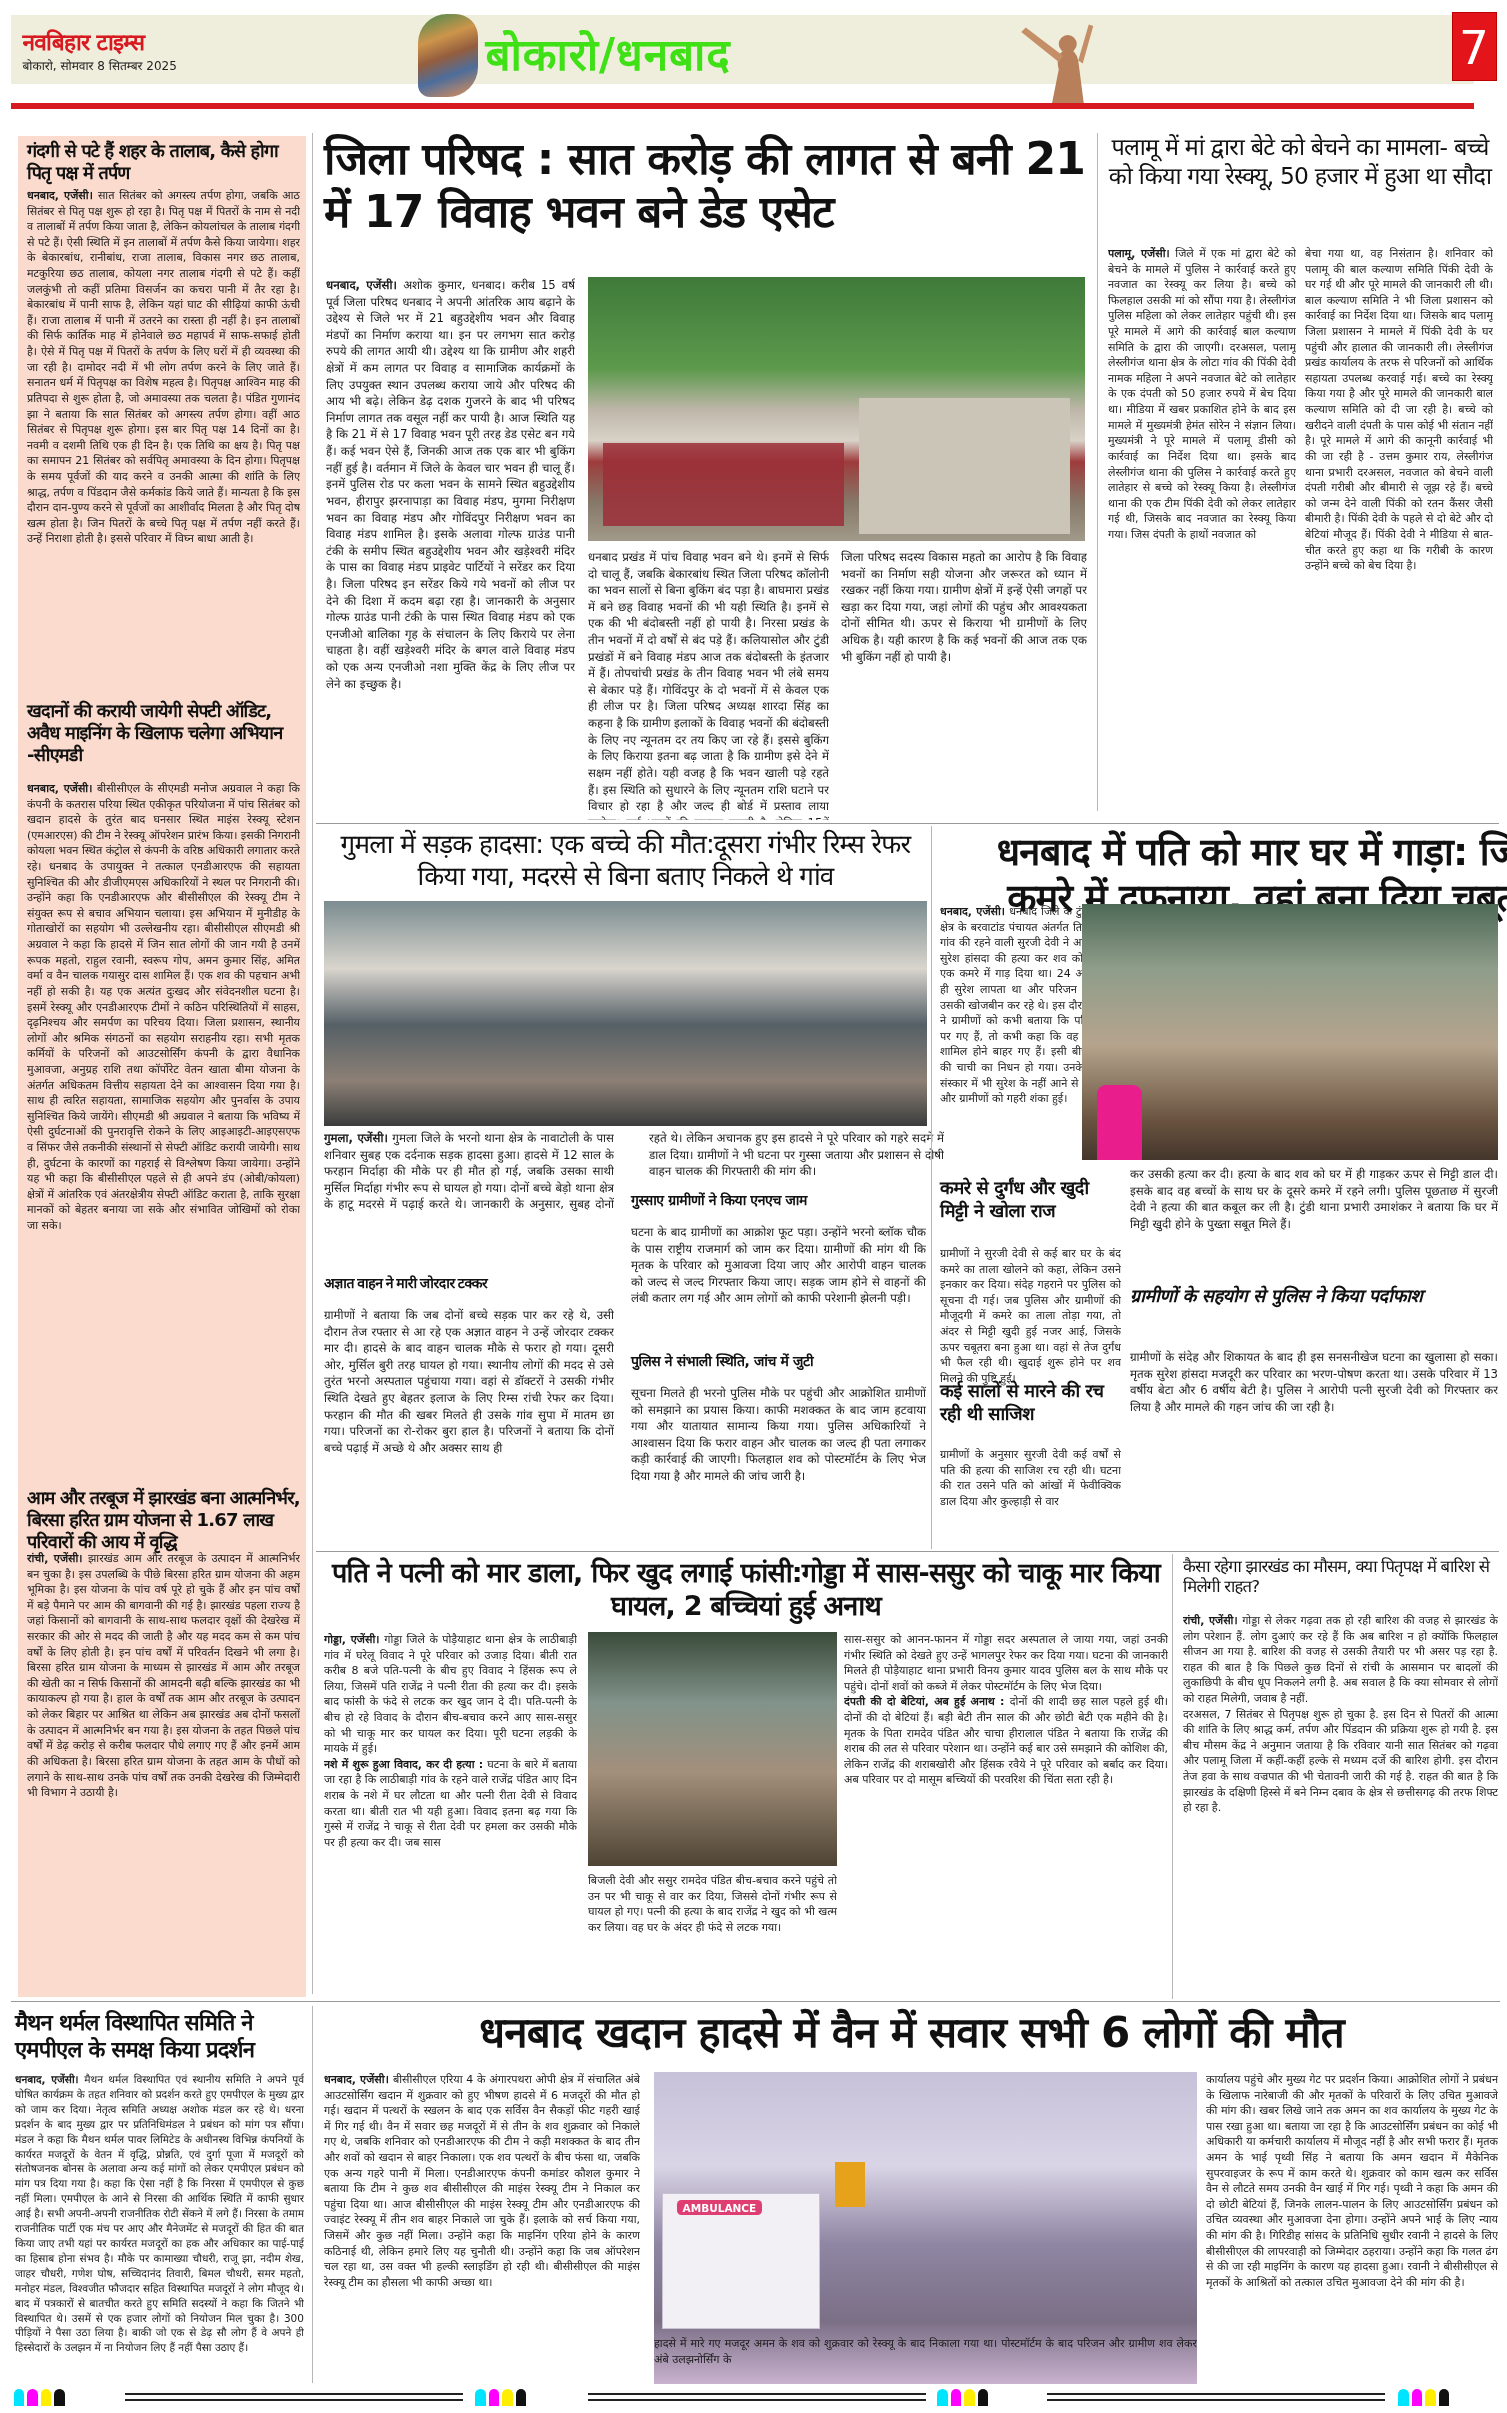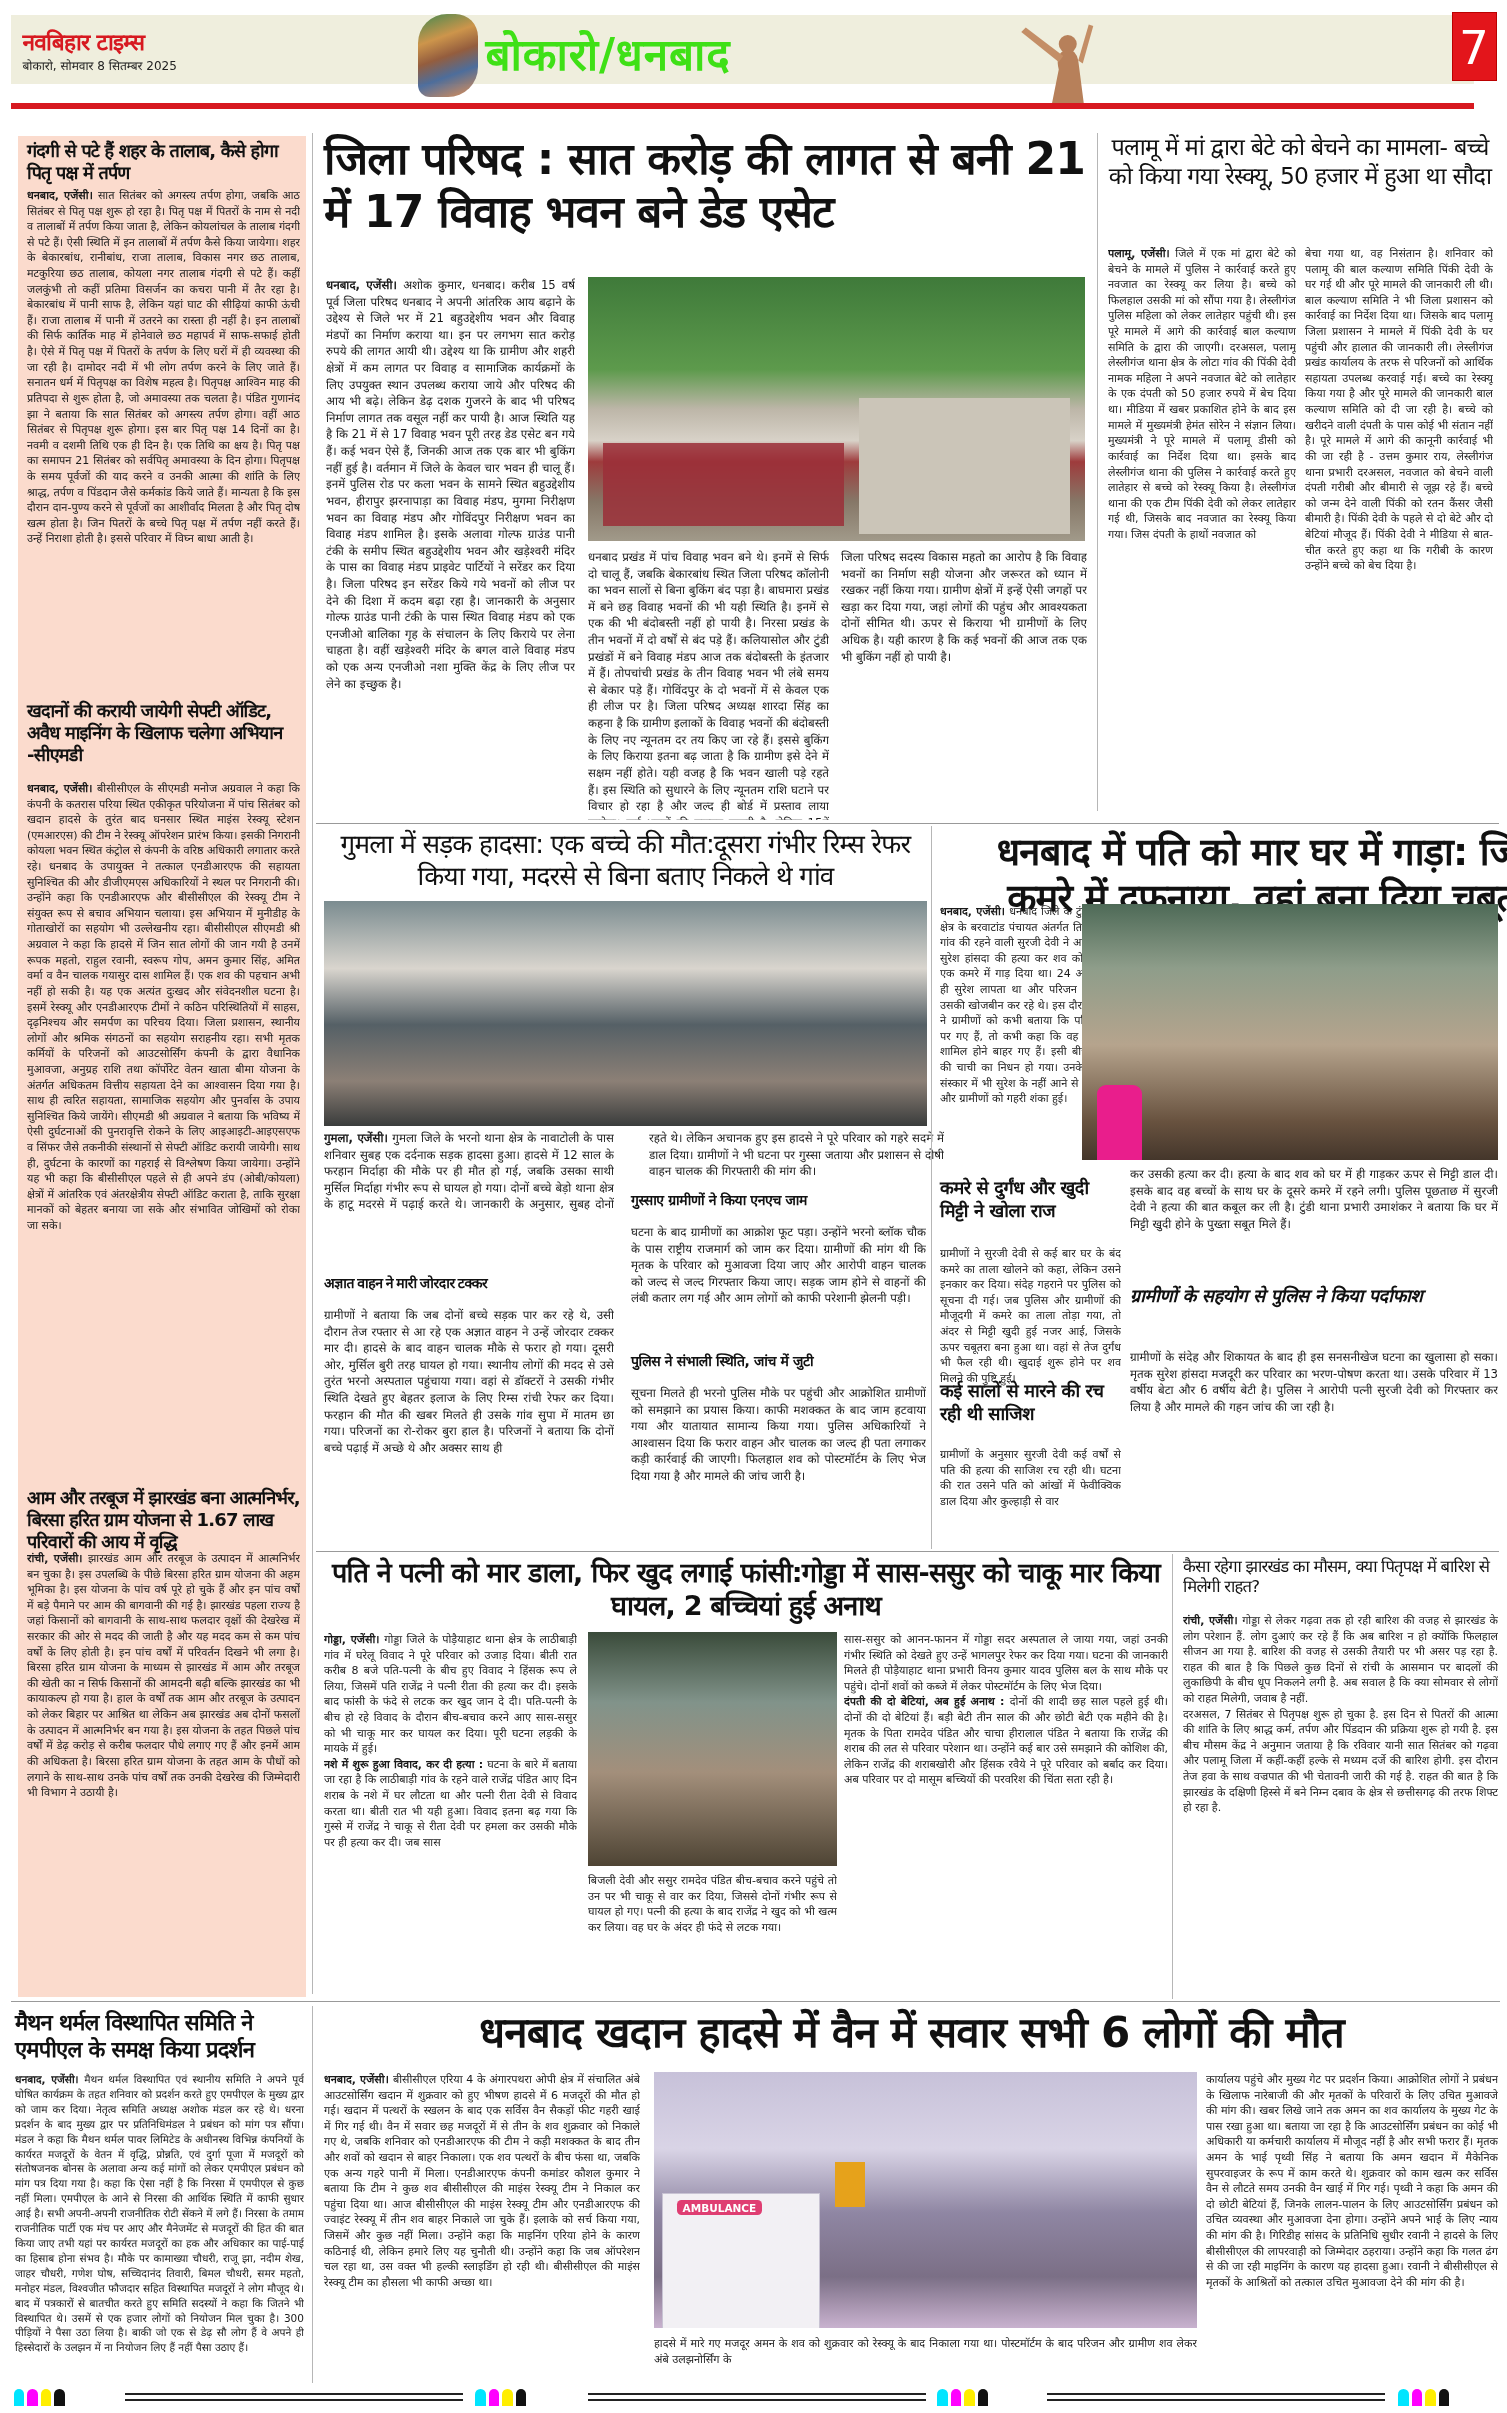--- a/index.html
+++ b/index.html
@@ -165,21 +165,21 @@
   <span>मैथन थर्मल विस्थापित एवं स्थानीय समिति ने अपने पूर्व घोषित कार्यक्रम के तहत शनिवार को प्रदर्शन करते हुए एमपीएल के मुख्य द्वार को जाम कर दिया। नेतृत्व समिति अध्यक्ष अशोक मंडल कर रहे थे। धरना प्रदर्शन के बाद मुख्य द्वार पर प्रतिनिधिमंडल ने प्रबंधन को मांग पत्र सौंपा। मंडल ने कहा कि मैथन थर्मल पावर लिमिटेड के अधीनस्थ विभिन्न कंपनियों के कार्यरत मजदूरों के वेतन में वृद्धि, प्रोन्नति, एवं दुर्गा पूजा में मजदूरों को संतोषजनक बोनस के अलावा अन्य कई मांगों को लेकर एमपीएल प्रबंधन को मांग पत्र दिया गया है। कहा कि ऐसा नहीं है कि निरसा में एमपीएल से कुछ नहीं मिला। एमपीएल के आने से निरसा की आर्थिक स्थिति में काफी सुधार आई है। सभी अपनी-अपनी राजनीतिक रोटी सेंकने में लगे हैं। निरसा के तमाम राजनीतिक पार्टी एक मंच पर आए और मैनेजमेंट से मजदूरों की हित की बात किया जाए तभी यहां पर कार्यरत मजदूरों का हक और अधिकार का पाई-पाई का हिसाब होना संभव है। मौके पर कामाख्या चौधरी, राजू झा, नदीम शेख, जाहर चौधरी, गणेश घोष, सच्चिदानंद तिवारी, बिमल चौधरी, समर महतो, मनोहर मंडल, विश्वजीत फौजदार सहित विस्थापित मजदूरों ने लोग मौजूद थे। बाद में पत्रकारों से बातचीत करते हुए समिति सदस्यों ने कहा कि जितने भी विस्थापित थे। उसमें से एक हजार लोगों को नियोजन मिल चुका है। 300 पीड़ियों ने पैसा उठा लिया है। बाकी जो एक से डेढ़ सौ लोग हैं वे अपने ही हिस्सेदारों के उलझन में ना नियोजन लिए हैं नहीं पैसा उठाए हैं।</span>
 </div>
 
 <div class="col-div" style="left:312px;top:2006px;height:377px;"></div>
 
 <div class="head" style="left:324px;top:2007px;width:1175px;font-size:42px;text-align:center;">धनबाद खदान हादसे में वैन में सवार सभी 6 लोगों की मौत</div>
 <div class="body" style="left:324px;top:2072px;width:316px;height:301px;font-size:11px;">
   <b>धनबाद, एजेंसी। </b>
   <span>बीसीसीएल एरिया 4 के अंगारपथरा ओपी क्षेत्र में संचालित अंबे आउटसोर्सिंग खदान में शुक्रवार को हुए भीषण हादसे में 6 मजदूरों की मौत हो गई। खदान में पत्थरों के स्खलन के बाद एक सर्विस वैन सैकड़ों फीट गहरी खाई में गिर गई थी। वैन में सवार छह मजदूरों में से तीन के शव शुक्रवार को निकाले गए थे, जबकि शनिवार को एनडीआरएफ की टीम ने कड़ी मशक्कत के बाद तीन और शवों को खदान से बाहर निकाला। एक शव पत्थरों के बीच फंसा था, जबकि एक अन्य गहरे पानी में मिला। एनडीआरएफ कंपनी कमांडर कौशल कुमार ने बताया कि टीम ने कुछ शव बीसीसीएल की माइंस रेस्क्यू टीम ने निकाल कर पहुंचा दिया था। आज बीसीसीएल की माइंस रेस्क्यू टीम और एनडीआरएफ की ज्वाइंट रेस्क्यू में तीन शव बाहर निकाले जा चुके हैं। इलाके को सर्च किया गया, जिसमें और कुछ नहीं मिला। उन्होंने कहा कि माइनिंग एरिया होने के कारण कठिनाई थी, लेकिन हमारे लिए यह चुनौती थी। उन्होंने कहा कि जब ऑपरेशन चल रहा था, उस वक्त भी हल्की स्लाइडिंग हो रही थी। बीसीसीएल की माइंस रेस्क्यू टीम का हौसला भी काफी अच्छा था।</span>
 </div>
-<div class="photo ph-mine" style="left:654px;top:2072px;width:543px;height:256px;">
+<div class="photo ph-mine" style="left:654px;top:2072px;width:543px;height:312px;">
   <div style="position:absolute;left:7.5px;top:121px;width:158px;height:136px;background:#f2f0f4;border:1.5px solid #c8c3d3;"></div>
   <div class="ph-tag" style="left:22.6px;top:128px;">AMBULANCE</div>
   <div style="position:absolute;left:181px;top:90px;width:30px;height:45px;background:#e6a21b;"></div>
 </div>
 <div class="body" style="left:654px;top:2336px;width:543px;height:38px;font-size:11px;">हादसे में मारे गए मजदूर अमन के शव को शुक्रवार को रेस्क्यू के बाद निकाला गया था। पोस्टमॉर्टम के बाद परिजन और ग्रामीण शव लेकर अंबे उलझनोर्सिंग के</div>
 <div class="body" style="left:1206px;top:2072px;width:292px;height:301px;font-size:11px;">कार्यालय पहुंचे और मुख्य गेट पर प्रदर्शन किया। आक्रोशित लोगों ने प्रबंधन के खिलाफ नारेबाजी की और मृतकों के परिवारों के लिए उचित मुआवजे की मांग की। खबर लिखे जाने तक अमन का शव कार्यालय के मुख्य गेट के पास रखा हुआ था। बताया जा रहा है कि आउटसोर्सिंग प्रबंधन का कोई भी अधिकारी या कर्मचारी कार्यालय में मौजूद नहीं है और सभी फरार हैं। मृतक अमन के भाई पृथ्वी सिंह ने बताया कि अमन खदान में मैकेनिक सुपरवाइजर के रूप में काम करते थे। शुक्रवार को काम खत्म कर सर्विस वैन से लौटते समय उनकी वैन खाई में गिर गई। पृथ्वी ने कहा कि अमन की दो छोटी बेटियां हैं, जिनके लालन-पालन के लिए आउटसोर्सिंग प्रबंधन को उचित व्यवस्था और मुआवजा देना होगा। उन्होंने अपने भाई के लिए न्याय की मांग की है। गिरिडीह सांसद के प्रतिनिधि सुधीर रवानी ने हादसे के लिए बीसीसीएल की लापरवाही को जिम्मेदार ठहराया। उन्होंने कहा कि गलत ढंग से की जा रही माइनिंग के कारण यह हादसा हुआ। रवानी ने बीसीसीएल से मृतकों के आश्रितों को तत्काल उचित मुआवजा देने की मांग की है।</div>
 
 <div class="regmarks" style="left:13.6px;">
   <div class="reg" style="background:#00e5ff"></div>
   <div class="reg" style="background:#ff00ff"></div>

